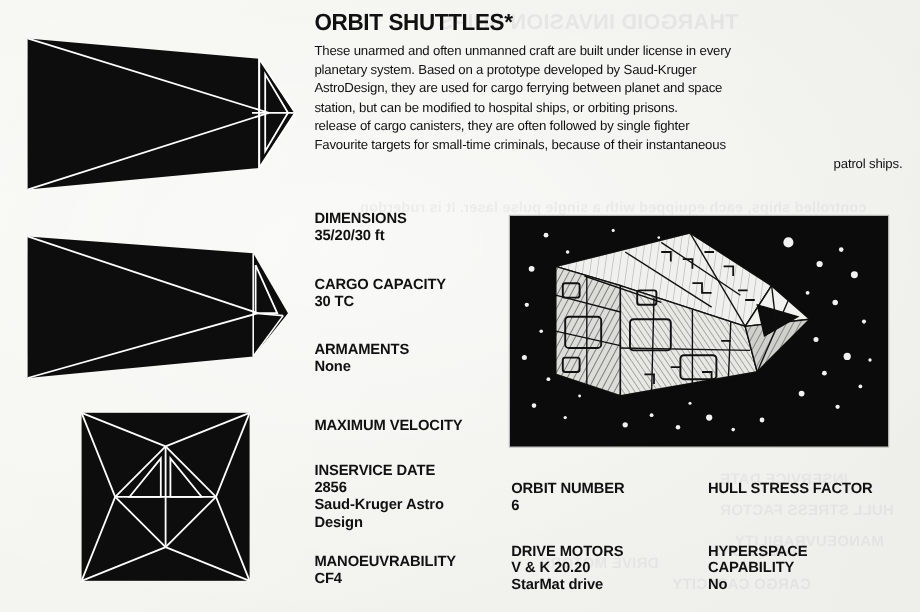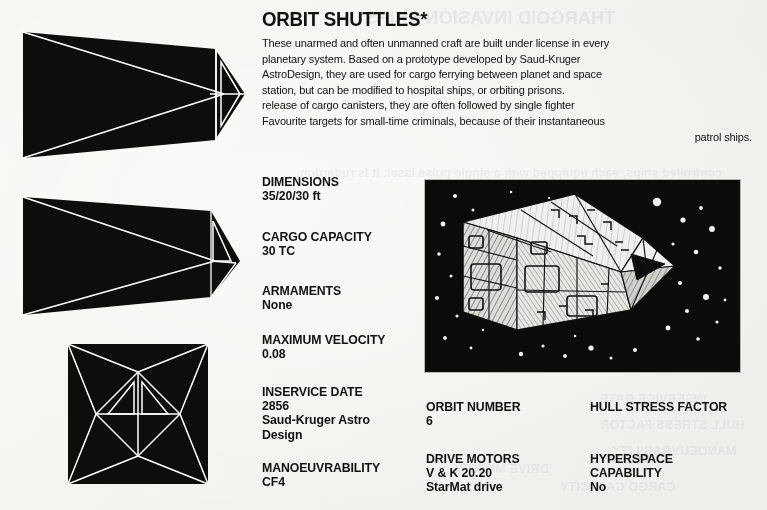--- a/index.html
+++ b/index.html
@@ -222,23 +222,22 @@
     <div class="spec" style="left:0px; top:230px;">
       <span class="k">CARGO CAPACITY</span>
       <span class="v">30 TC</span>
     </div>
 
     <div class="spec" style="left:0px; top:284px;">
       <span class="k">ARMAMENTS</span>
       <span class="v">None</span>
     </div>
 
-    <div class="spec" style="left:0px; top:333px;">
+    <div class="spec" style="left:0px; top:347px;">
       <span class="k">MAXIMUM VELOCITY</span>
-      <span class="v">0.08</span>
     </div>
 
     <div class="spec" style="left:0px; top:385px;">
       <span class="k">INSERVICE DATE</span>
       <span class="v">2856</span>
       <span class="v">Saud-Kruger Astro</span>
       <span class="v">Design</span>
     </div>
 
     <div class="spec" style="left:0px; top:461px;">

